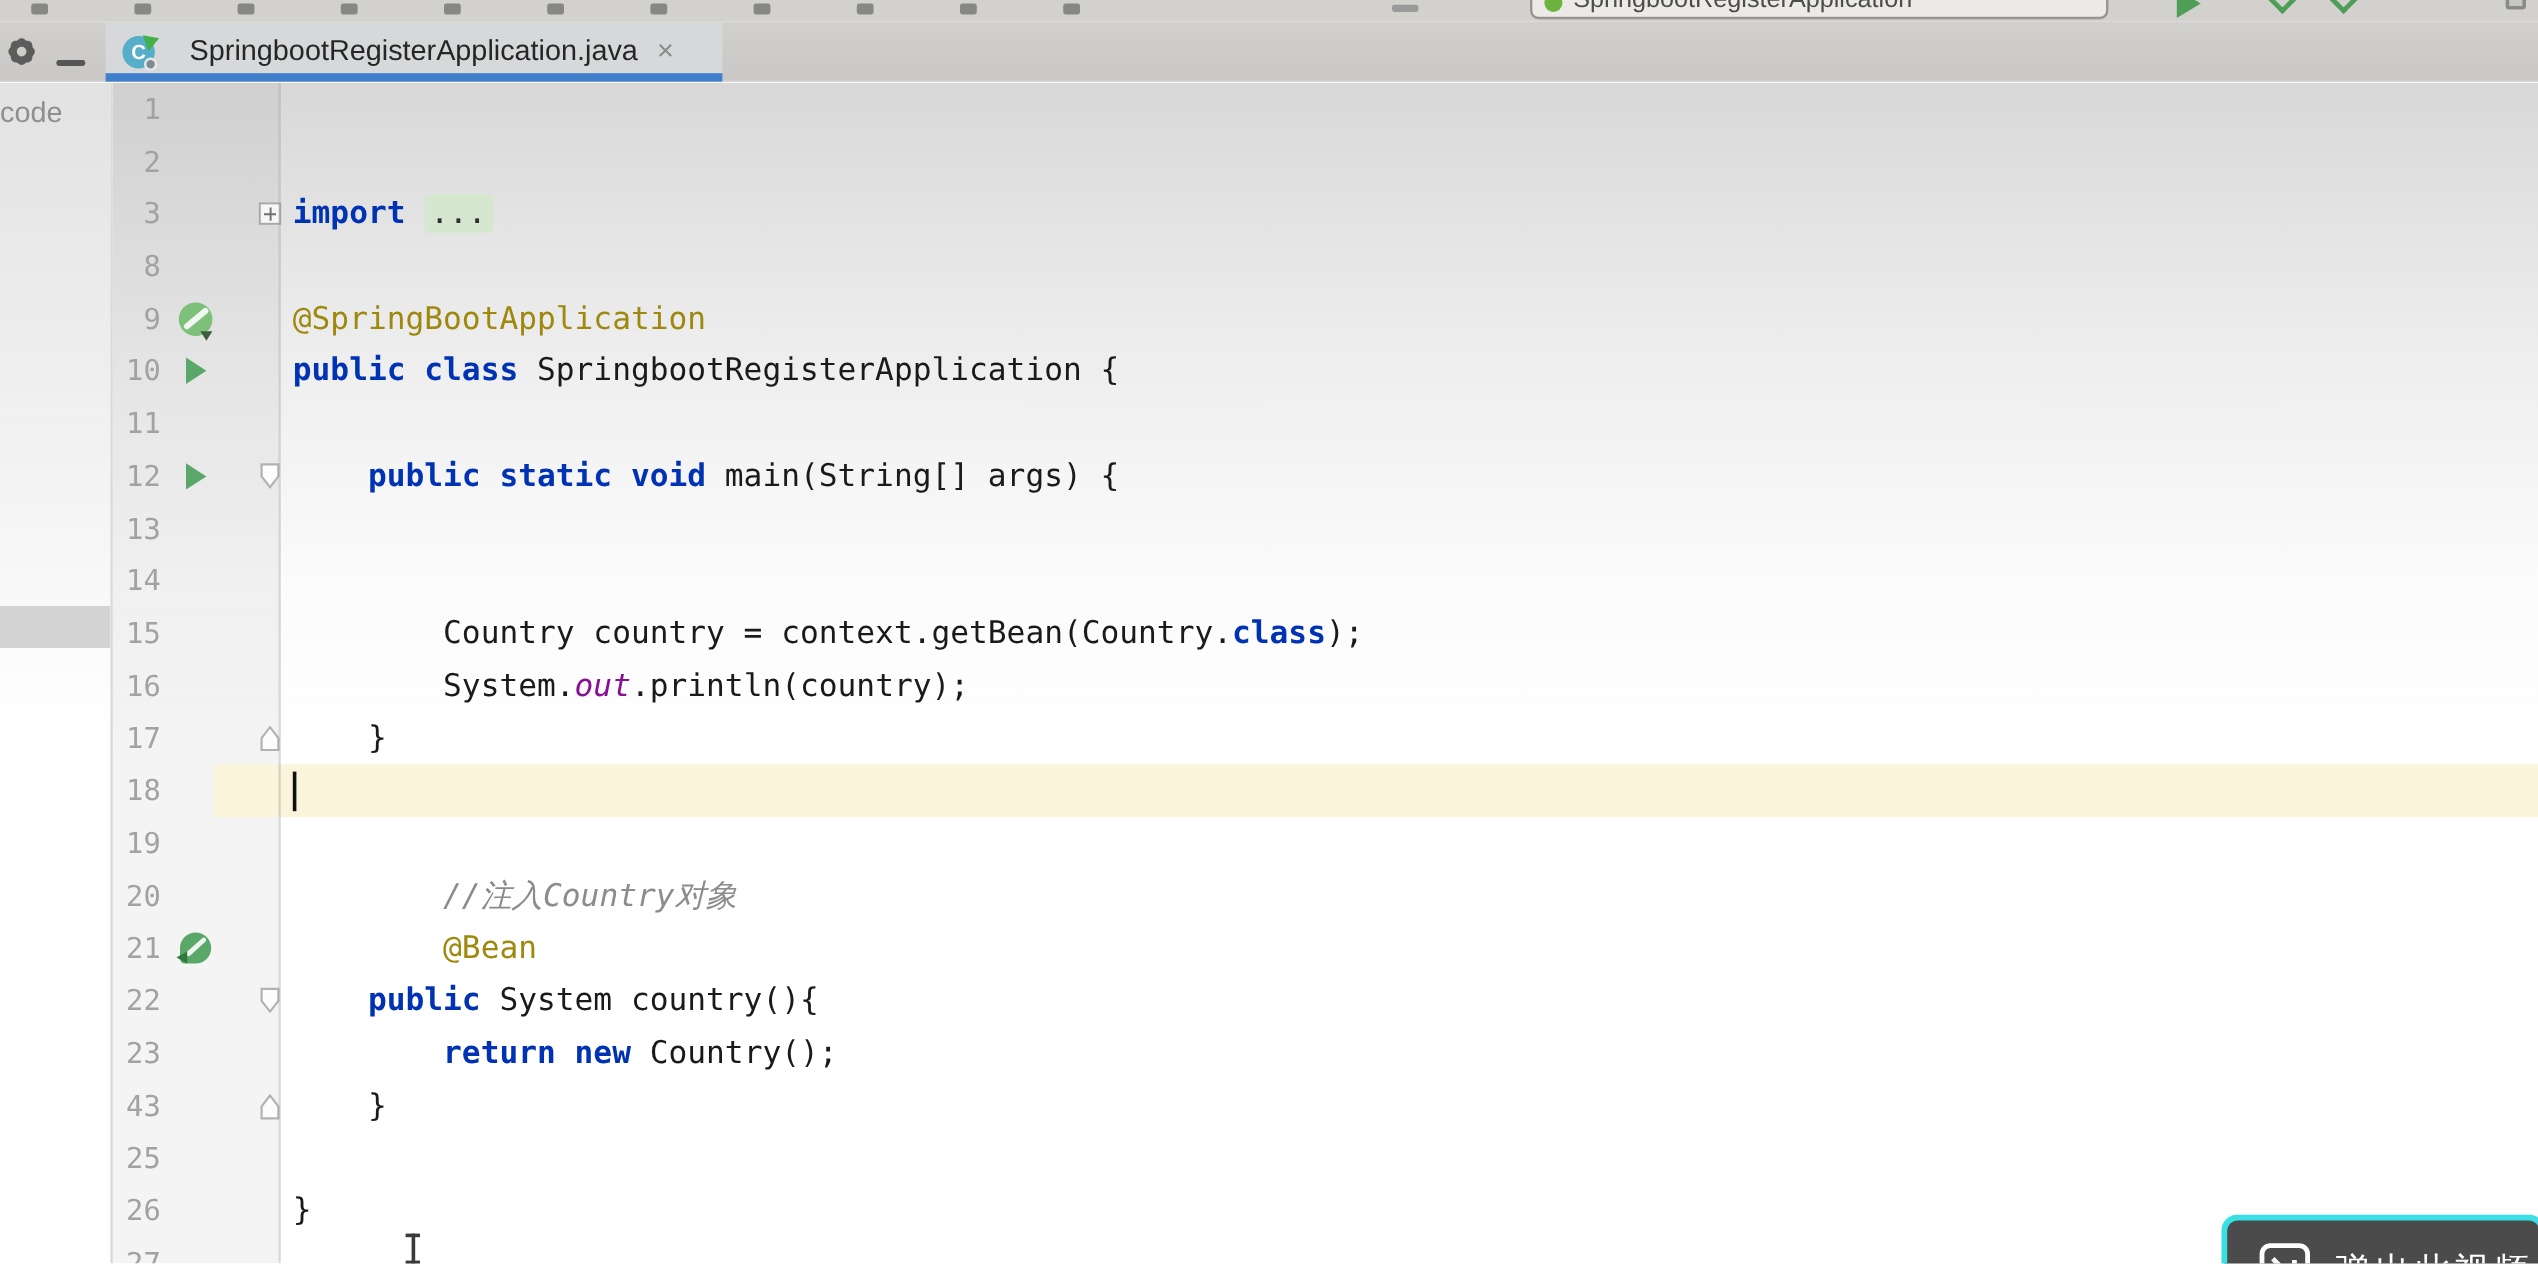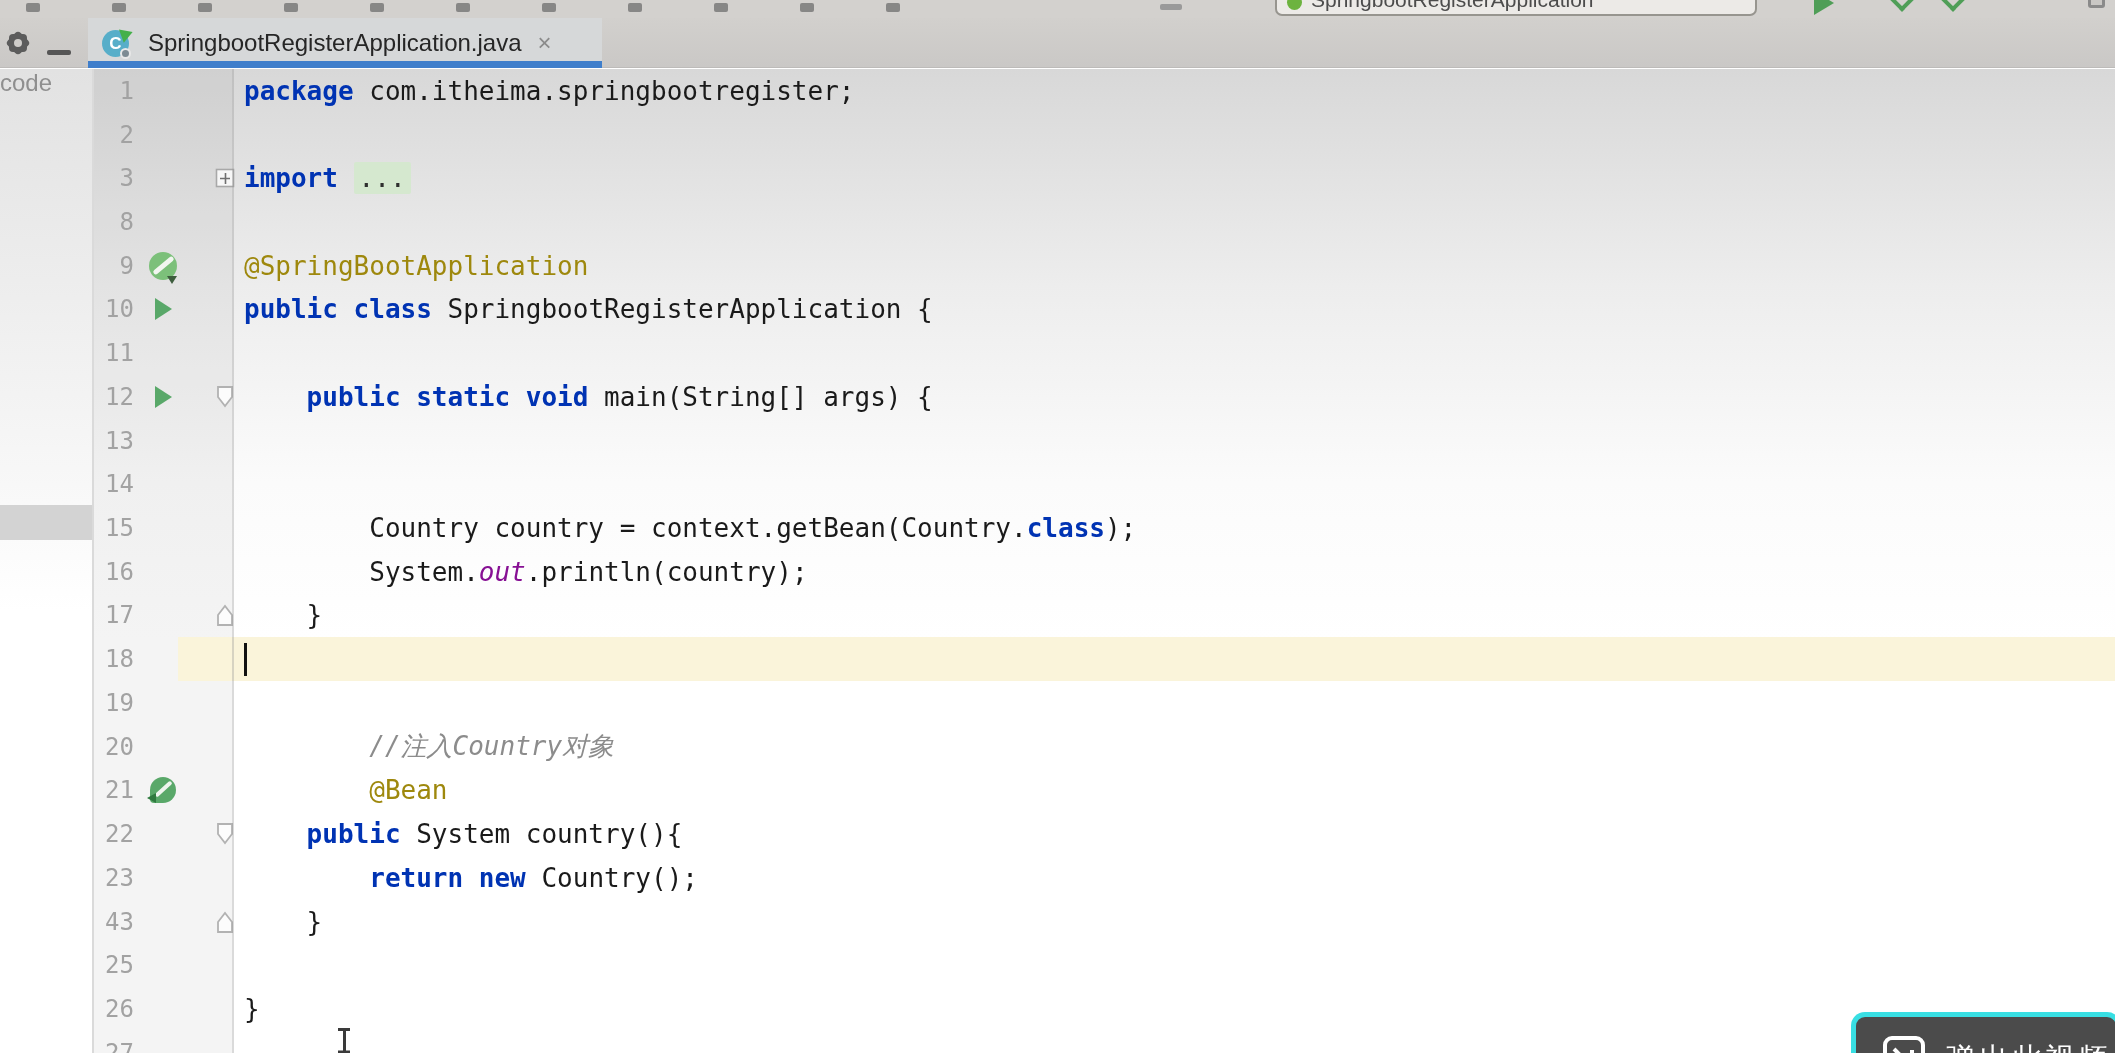--- a/index.html
+++ b/index.html
@@ -24,26 +24,26 @@
   .gear b, .gear u { position:absolute; inset:3px; background:#5c5c5c; border-radius:4px; display:block; }
   .gear u { transform:rotate(45deg); }
   .gear i { position:absolute; inset:8px; background:#cfcdca; border-radius:50%; display:block; z-index:1; }
   .hide-btn { position:absolute; left:47px; top:32px; width:24px; height:5px; background:#565656; border-radius:2px; }
   .tab { position:absolute; left:88px; top:0; width:514px; height:50px; background:#d6d8d9; display:flex; align-items:center; padding:0 14px 0 14px; }
   .tab::after { content:""; position:absolute; left:0; right:0; bottom:0; height:7px; background:#3f7ecb; }
   .boot-icon { position:relative; width:27px; height:27px; flex:none; }
   .boot-icon .c { position:absolute; inset:0; border-radius:50%; background:#57aec9; color:#fff; font-weight:bold; font-size:17px; text-align:center; line-height:27px; }
   .boot-icon .arrow { position:absolute; right:-4px; top:-3px; width:0; height:0; border-left:12px solid #44b04a; border-top:7px solid transparent; border-bottom:7px solid transparent; transform:rotate(-20deg); }
   .boot-icon .mini-gear { position:absolute; right:-2px; bottom:-2px; width:11px; height:11px; border-radius:50%; background:#7d8b93; border:2px solid #e8e8e8; }
-  .tab-label { font-size:24px; color:#262626; margin-left:19px; white-space:nowrap; }
+  .tab-label { font-size:24px; color:#262626; margin-left:29px; white-space:nowrap; }
   .tab-close { font-size:24px; color:#8b8b8b; margin-left:16px; line-height:1; }
 
   
   .project-panel { position:absolute; left:0; top:69px; width:92px; bottom:0; background:linear-gradient(#e2e2e2, #f4f4f4 35%, #ffffff 55%); overflow:hidden; z-index:2; }
-  .panel-text { position:absolute; left:0; top:0; font-size:24px; color:#8f8f8f; }
+  .panel-text { position:absolute; left:0; top:12px; font-size:24px; color:#8f8f8f; }
   .panel-selected { position:absolute; left:0; top:436px; width:92px; height:35px; background:#d3d3d3; }
   .panel-divider { position:absolute; left:92px; top:69px; width:2px; bottom:0; background:#dadada; z-index:2; }
 
   
   .code-area { position:absolute; left:94px; top:69px; right:0; bottom:0; background:linear-gradient(#d8d8d8 0%, #ededed 22%, #fbfbfb 42%, #ffffff 58%); overflow:hidden; z-index:1; }
   .gutter-bg { position:absolute; left:0; top:0; width:138px; height:100%; background:rgba(110,110,110,0.08); }
   .gutter-sep { position:absolute; left:138px; top:0; width:2px; height:100%; background:rgba(150,150,150,0.35); z-index:2; }
   .rows { position:absolute; inset:0; z-index:1; }
   .row { display:flex; align-items:center; height:43.72px; position:relative; }
   .row.current { background:linear-gradient(90deg, rgba(0,0,0,0) 0 84px, #faf4da 84px); }
@@ -137,21 +137,20 @@
   <div class="panel-divider"></div>
 
   <div class="code-area">
     <div class="gutter-bg"></div>
     <div class="gutter-sep"></div>
     <div class="rows">
         <div class="row">
           <div class="ln">1</div>
           <div class="gicon"></div>
           <div class="foldc"></div>
-          <div class="codec"><span class="c-kw">package </span><span class="c-pl">com.itheima.springbootregister;</span></div>
         </div>
         <div class="row">
           <div class="ln">2</div>
           <div class="gicon"></div>
           <div class="foldc"></div>
           <div class="codec"></div>
         </div>
         <div class="row">
           <div class="ln">3</div>
           <div class="gicon"></div>

